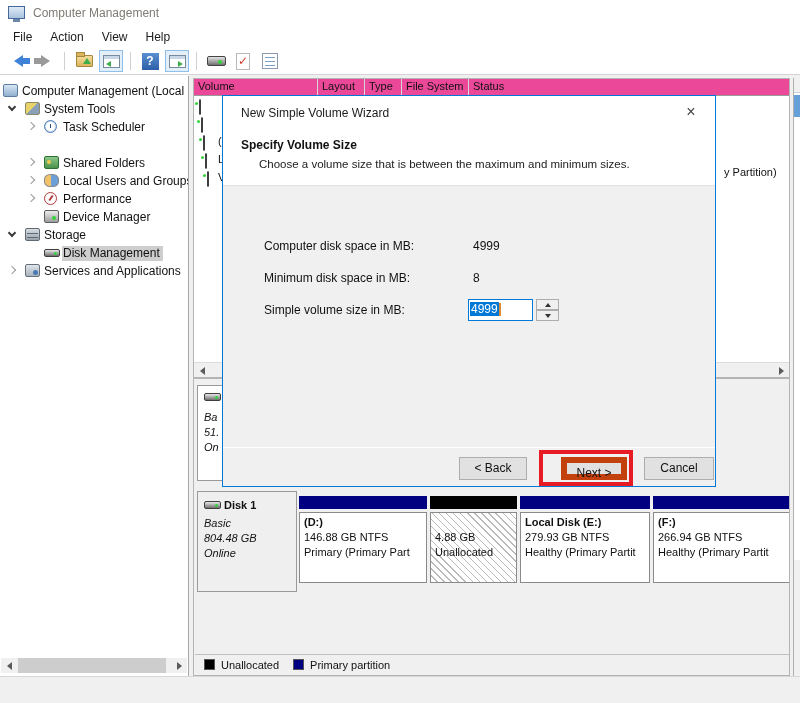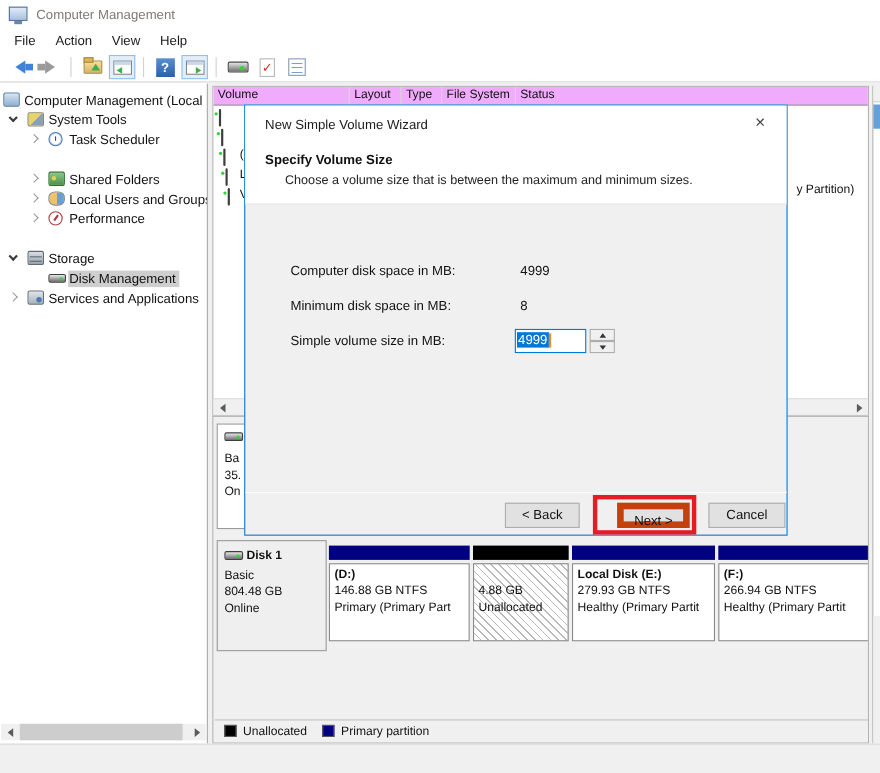--- a/index.html
+++ b/index.html
@@ -90,37 +90,37 @@
   .sb-btn { position:absolute; top:0; width:16px; height:15px; display:flex; align-items:center; justify-content:center; }
   .tri-l { width:0; height:0; border-top:4px solid transparent; border-bottom:4px solid transparent; border-right:5px solid #5a5a5a; }
   .tri-r { width:0; height:0; border-top:4px solid transparent; border-bottom:4px solid transparent; border-left:5px solid #5a5a5a; }
   .tree-thumb { position:absolute; left:17px; top:0; width:148px; height:15px; background:#cdcdcd; }
 
   
   .content-bg { left:189px; top:75px; width:611px; height:601px; background:#f0f0f0; }
 
   
   .vol-pane { left:193px; top:78px; width:597px; height:300px; background:#fff; border:1px solid #b4b4b4; overflow:hidden; }
-  .vol-header { position:absolute; left:0; top:0; width:100%; height:17px; display:flex; background:#f0abfc;
+  .vol-header { position:absolute; left:0; top:0; width:100%; height:17px; display:flex; background:#ec4899;
     border-bottom:1px solid #9a9a9a; font-size:11px; }
   .vh-col { border-right:1px solid #d6d6d6; padding:1px 0 0 4px; height:17px; overflow:hidden; white-space:nowrap; }
   .vrow-ico { position:absolute; left:5px; }
   .disk-ico { width:17px; height:8px; background:linear-gradient(#e8e8e8,#6e6e6e); border:1px solid #3e3e3e; border-radius:2px; position:relative; }
   .disk-ico::after { content:""; position:absolute; right:2px; top:2px; width:3px; height:3px; background:#33d43a; border-radius:50%; }
   .vfrag { position:absolute; left:24px; font-size:11px; }
   .vstatus-frag { position:absolute; left:530px; top:87px; font-size:11px; }
   .vol-scroll { position:absolute; left:0; bottom:0; width:100%; height:15px; background:#f0f0f0; border-top:1px solid #dcdcdc; }
 
   
   .gfx-pane { left:193px; top:378px; width:597px; height:298px; background:#f0f0f0; border:1px solid #b4b4b4; overflow:hidden; }
   .disk-label { position:absolute; background:#efefef; border:1px solid #9a9a9a; width:100px; font-size:11px; line-height:15px; }
   .disk-label.white { background:#fff; }
   .dl-title { position:absolute; left:26px; top:6px; font-weight:bold; }
   .dl-ico { position:absolute; left:6px; top:9px; }
-  .dl-lines { position:absolute; left:6px; top:24px; }
+  .dl-lines { position:absolute; left:6px; top:24px;font-style:italic; }
   .part { position:absolute; top:112px; height:101px; }
   .band { margin-top:5px; height:13px; }
   .band-primary { background:#000080; }
   .band-unalloc { background:#000000; }
   .pbox { margin-top:3px; height:71px; background:#fff; border:1px solid #8a8a8a; padding:2px 4px; font-size:11px; line-height:15px; overflow:hidden; white-space:nowrap; }
   .pbox.hatch { background:repeating-linear-gradient(45deg,#ffffff 0 4px,#b9b9b9 4px 5px); }
   .pl { height:15px; overflow:hidden; }
   .pl.bold { font-weight:bold; }
   .legend { position:absolute; left:1px; bottom:1px; width:594px; height:20px; background:#f0f0f0;
     border-top:1px solid #c2c2c2; display:flex; align-items:center; font-size:11px; }
@@ -237,20 +237,24 @@
   <div class="trow" style="top:96px">
     <span class="exp right" style="left:28px"></span>
     <span class="ic ic-users" style="left:44px"></span>
     <span class="tlabel" style="left:62px">Local Users and Groups</span>
   </div>
   <div class="trow" style="top:114px">
     <span class="exp right" style="left:28px"></span>
     <span class="ic ic-perf" style="left:44px"></span>
     <span class="tlabel" style="left:62px">Performance</span>
   </div>
+  <div class="trow" style="top:132px">
+    <span class="ic ic-devmgr" style="left:44px"></span>
+    <span class="tlabel" style="left:62px">Device Manager</span>
+  </div>
   <div class="trow" style="top:150px">
     <span class="exp down" style="left:9px"></span>
     <span class="ic ic-storage" style="left:25px"></span>
     <span class="tlabel" style="left:43px">Storage</span>
   </div>
   <div class="trow" style="top:168px">
     <span class="ic ic-diskm" style="left:44px"></span>
     <span class="tlabel sel" style="left:62px">Disk Management</span>
   </div>
   <div class="trow" style="top:186px">
@@ -297,21 +301,21 @@
       </span>
   </div>
 </div>
 
 <div class="abs gfx-pane">
 
   <div class="disk-label white" style="left:3px; top:6px; height:96px">
     <span class="disk-ico dl-ico" style="top:7px"></span>
     <div class="dl-lines">
       <div>Ba</div>
-      <div>35.</div>
+      <div>51.</div>
       <div>On</div>
     </div>
   </div>
 
   <div class="disk-label" style="left:3px; top:112px; height:101px">
     <span class="disk-ico dl-ico"></span>
     <span class="dl-title">Disk 1</span>
     <div class="dl-lines">
       <div>Basic</div>
       <div>804.48 GB</div>

